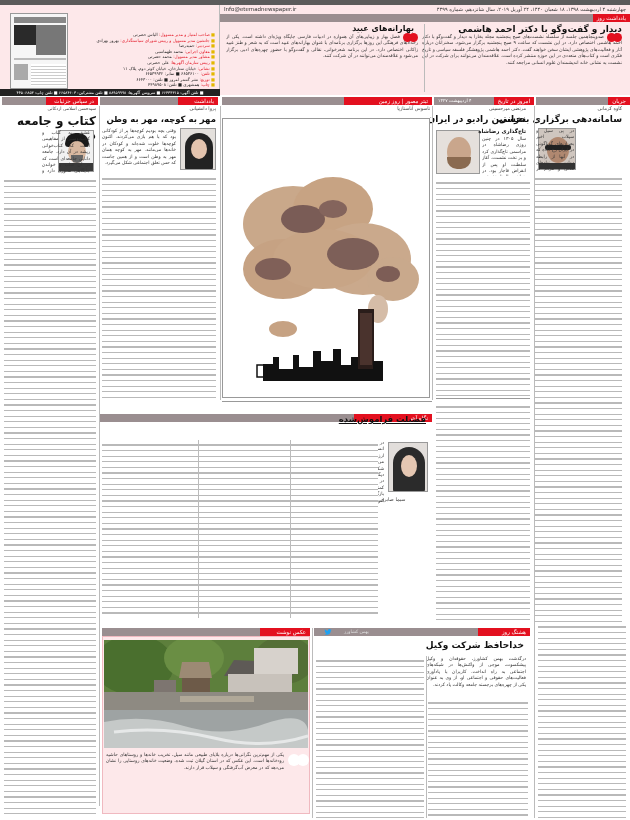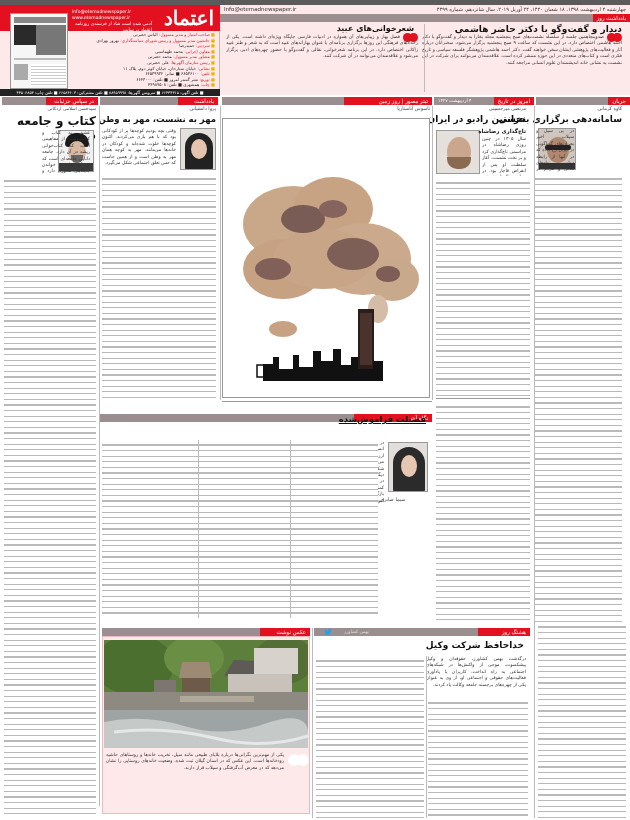--- a/index.html
+++ b/index.html
@@ -40,28 +40,20 @@
   .pink-box{position:absolute;background:#fde8ea;border:1px solid #f0b9c0;}
   .illus{position:absolute;left:222px;top:138px;width:208px;height:262px;border:1px solid #999;background:#fff;}
   .textlines{background:repeating-linear-gradient(#fff 0 4.4px,#b9b9b9 4.4px 5.6px);}
 </style>
 </head>
 <body>
 
 <div class="topbar"></div>
 
 <div class="masthead">
-  <div class="mast-red">
-    <div class="logo">اعتماد</div>
-    <div class="mast-urls">
-      <div>info@etemadnewspaper.ir</div>
-      <div>www.etemadnewspaper.ir</div>
-      <div style="direction:rtl;text-align:right;">آدمی شده است شاد از خرسندی روزنامه اعتماد در سایت</div>
-    </div>
-  </div>
   <div class="thumb">
     <div class="t1"></div>
       <div class="t2"></div>
       <div class="t3"></div>
       <div class="t4"></div>
       <div class="t5"></div>
       <div class="t6"></div>
   </div>
   <div class="credits">
     <div><span class="lbl">صاحب امتیاز و مدیر مسوول:</span> <span>الیاس حضرتی</span></div>
@@ -84,29 +76,29 @@
 <div class="date-line">چهارشنبه ۴ اردیبهشت ۱۳۹۸، ۱۸ شعبان ۱۴۴۰، ۲۴ آوریل ۲۰۱۹، سال شانزدهم، شماره ۴۳۹۹</div>
 <div class="gray-bar">
   <div class="red-tab" style="right:0;top:0;">یادداشت روز</div>
 </div>
 <div class="notes-bg"></div>
 
 <div class="hearts" style="right:8px;top:33px;">
     <span style="right:0;"></span>
     <span style="right:6px;"></span>
   </div>
-<div class="headline" style="right:8px;top:24px;font-size:9px;">دیدار و گفت‌وگو با دکتر حاضر هاشمی</div>
+<div class="headline" style="right:8px;top:24px;font-size:9px;">دیدار و گفت‌وگو با دکتر احمد هاشمی</div>
 <div class="para" style="right:8px;top:34px;width:200px;height:58px;text-indent:18px;">صدوپنجاهمین جلسه از سلسله نشست‌های صبح پنجشنبه مجله بخارا به دیدار و گفت‌وگو با دکتر احمد هاشمی اختصاص دارد. در این نشست که ساعت ۹ صبح پنجشنبه برگزار می‌شود، سخنرانان درباره آثار و فعالیت‌های پژوهشی ایشان سخن خواهند گفت. دکتر احمد هاشمی پژوهشگر فلسفه سیاسی و تاریخ فکری است و کتاب‌های متعددی در این حوزه منتشر کرده است. علاقه‌مندان می‌توانند برای شرکت در این نشست به نشانی خانه اندیشمندان علوم انسانی مراجعه کنند.</div>
 <div class="vline" style="left:424px;top:24px;height:68px;"></div>
 
 <div class="hearts" style="right:212px;top:33px;">
     <span style="right:0;"></span>
     <span style="right:6px;"></span>
   </div>
-<div class="headline" style="right:216px;top:24px;font-size:8px;">شعرخوانی‌های عبید</div>
+<div class="headline" style="right:216px;top:24px;font-size:8px;">بهارانه‌های عبید</div>
 <div class="para" style="right:212px;top:34px;width:192px;height:58px;text-indent:18px;">فصل بهار و زیبایی‌های آن همواره در ادبیات فارسی جایگاه ویژه‌ای داشته است. یکی از رخدادهای فرهنگی این روزها برگزاری برنامه‌ای با عنوان بهارانه‌های عبید است که به شعر و طنز عبید زاکانی اختصاص دارد. در این برنامه شعرخوانی، نقالی و گفت‌وگو با حضور چهره‌های ادبی برگزار می‌شود و علاقه‌مندان می‌توانند در آن شرکت کنند.</div>
 
 <div class="section-bar" style="left:536px;top:97px;width:94px;">
   <div class="red-tab">جریان</div>
 </div>
 <div class="section-bar" style="left:434px;top:97px;width:100px;">
   <div class="red-tab">امروز در تاریخ</div>
   <div style="position:absolute;left:4px;top:0;font-size:4.5px;line-height:8px;color:#fff;">۴ اردیبهشت ۱۳۲۷</div>
 </div>
 <div class="section-bar" style="left:222px;top:97px;width:210px;">
@@ -162,21 +154,21 @@
     <rect x="135" y="190" width="16" height="60" fill="#2a1d1a"></rect>
     <rect x="137" y="194" width="12" height="52" fill="#6a4a40" opacity="0.5"></rect>
     <path d="M40 262 L40 245 L50 245 L50 238 L56 238 L56 250 L70 250 L70 236 L76 236 L76 248 L90 248 L90 232 L98 232 L98 242 L110 242 L110 230 L118 230 L118 246 L128 246 L128 238 L135 238 L135 250 L150 250 L150 242 L160 242 L160 262 Z" fill="#111"></path>
     <rect x="34" y="246" width="10" height="12" fill="none" stroke="#111" stroke-width="1.5"></rect>
   </svg>
 </div>
 
 <div class="vline" style="left:220px;top:106px;height:294px;"></div>
 
 <div class="author" style="right:414px;top:106px;">پروا دانشیانی</div>
-<div class="headline" style="right:414px;top:114px;font-size:8.5px;">مهر به نشست، مهر به وطن</div>
+<div class="headline" style="right:414px;top:114px;font-size:8.5px;">مهر به کوچه، مهر به وطن</div>
 <div class="photo" style="left:180px;top:128px;width:36px;height:42px;background:#e4e0dc;">
   <div style="position:absolute;left:4px;top:4px;width:28px;height:38px;background:#222;border-radius:14px 14px 4px 4px;"></div>
   <div class="face" style="left:10px;top:10px;width:16px;height:20px;background:#e4c4ae;"></div>
 </div>
 <div class="para" style="right:454px;top:128px;width:74px;height:44px;">وقتی بچه بودیم کوچه‌ها پر از کودکانی بود که با هم بازی می‌کردند. اکنون کوچه‌ها خلوت شده‌اند و کودکان در خانه‌ها می‌مانند. مهر به کوچه همان مهر به وطن است و از همین جاست که حس تعلق اجتماعی شکل می‌گیرد.</div>
 <div class="para textlines" style="left:102px;top:174px;width:114px;height:224px;"></div>
 
 <div class="vline" style="left:99px;top:106px;height:700px;"></div>
 
 <div class="author" style="right:534px;top:106px;font-size:4.5px;">سیدحسن اسلامی اردکانی</div>

